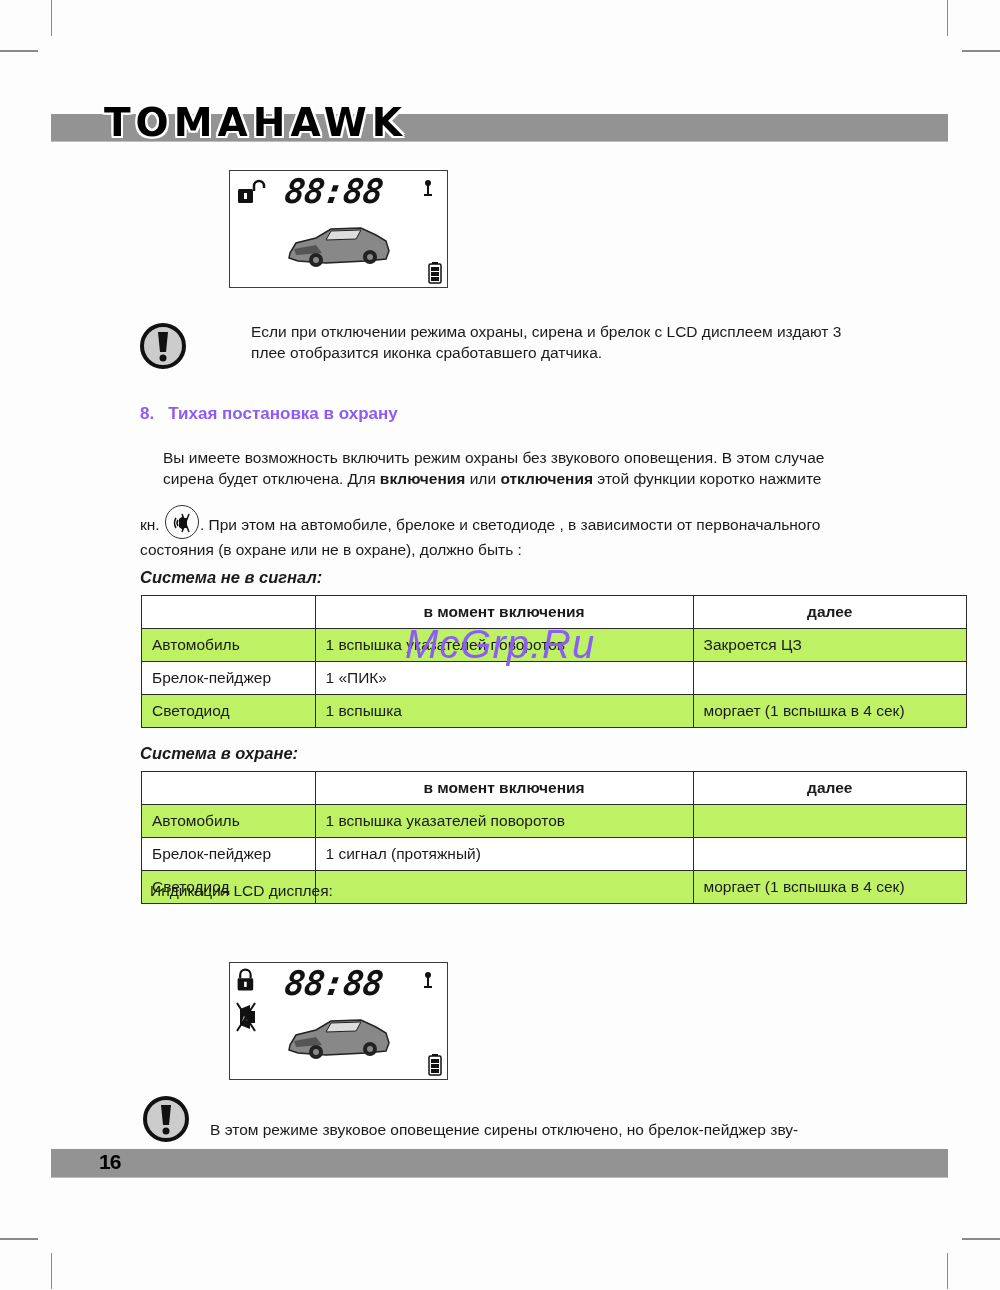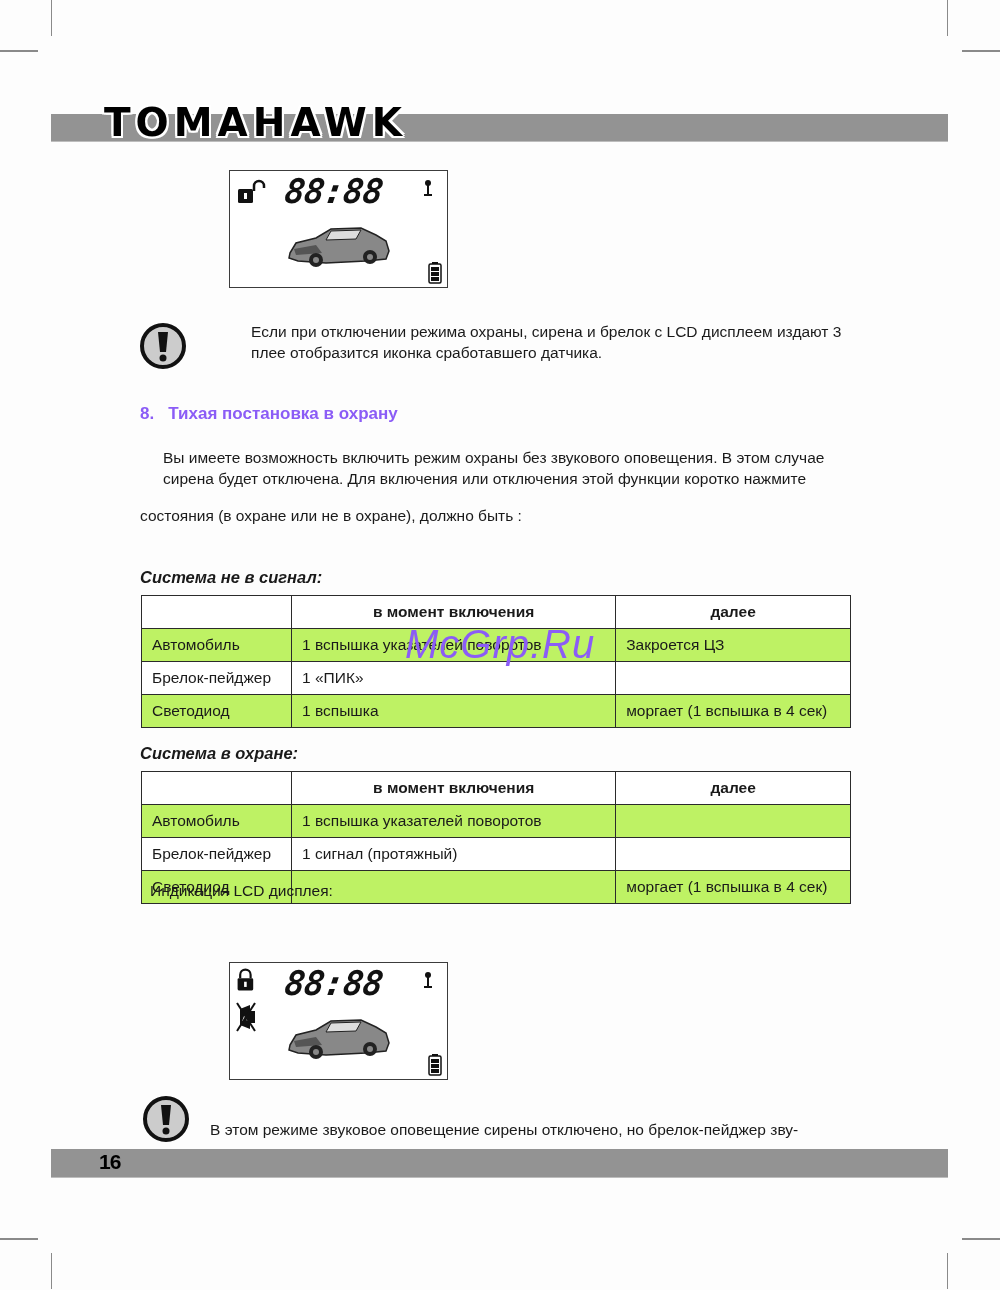--- a/index.html
+++ b/index.html
@@ -22,27 +22,27 @@
     .lcd .key-icon { position: absolute; left: 193px; top: 8px; width: 10px; height: 18px; }
     .lcd .car-icon { position: absolute; left: 56px; top: 52px; width: 106px; height: 46px; }
     .lcd .battery-icon { position: absolute; left: 198px; top: 91px; width: 14px; height: 22px; }
     .lcd .siren-off-icon { position: absolute; left: 6px; top: 38px; width: 22px; height: 32px; }
 
     .warn-icon { position: absolute; width: 48px; height: 48px; }
     .note { position: absolute; font-size: 15.5px; line-height: 21px; color: #1a1a1a; }
 
     .section-title { position: absolute; left: 140px; top: 404px; font-weight: bold; font-size: 17px; color: #8b5cf6; }
     .para { position: absolute; left: 140px; font-size: 15.5px; line-height: 21px; width: 720px; }
-    .para b { font-weight: normal; }
+    .para b { font-weight: bold; }
     .btn-circle { display: inline-block; width: 34px; height: 34px; border: 1.3px solid #333; border-radius: 50%; vertical-align: -9px; margin: 0 1px; position: relative; }
     .btn-circle svg { position: absolute; left: 6px; top: 7px; }
 
     .subhead { position: absolute; left: 140px; font-weight: bold; font-style: italic; font-size: 16.5px; }
 
-    table.grid { position: absolute; left: 141px; width: 710px; border-collapse: collapse; font-size: 15.5px; padding-left: 24px; }
+    table.grid { position: absolute; left: 141px; width: 826px; border-collapse: collapse; font-size: 15.5px; padding-left: 24px; }
     table.grid td, table.grid th { border: 1.5px solid #2b2b2b; height: 33px; padding: 0 10px; text-align: left; font-weight: normal; }
     table.grid th { text-align: center; font-weight: bold; background: #fff; }
     table.grid tr.shade td { background: #bef264; }
     table.grid tr.plain td { background: #fff; }
     table.grid col.c1 { width: 151px; }
     table.grid col.c2 { width: 329px; }
     table.grid col.c3 { width: 238px; }
 
     .watermark { position: absolute; left: 405px; top: 622px; font-family: "Liberation Sans", sans-serif; font-style: italic; font-size: 40px; color: #8b5cf6; letter-spacing: 1px; }
 
@@ -106,20 +106,31 @@
 
 <div class="section-title">
   <span>8.</span>&nbsp;&nbsp;&nbsp;<span>Тихая постановка в охрану</span>
 </div>
 
 <div class="para" style="top:447px;margin-left:23px;">
   <div>Вы имеете возможность включить режим охраны без звукового оповещения. В этом случае</div>
   <div><span>сирена будет отключена. Для </span><b>включения</b><span> или </span><b>отключения</b><span> этой функции коротко нажмите</span></div>
 </div>
 <div class="para" style="top:505px;">
+  <div><span>кн.</span>
+    <span class="btn-circle">
+      <svg width="22" height="20" viewBox="0 0 22 20">
+        <path d="M7 6 L11 3 V17 L7 14 Z" fill="#111"></path>
+        <rect x="11" y="5" width="4" height="10" fill="#111"></rect>
+        <path d="M4 5 Q1 10 4 15" stroke="#111" stroke-width="1.5" fill="none"></path>
+        <path d="M6 7 Q4 10 6 13" stroke="#111" stroke-width="1.5" fill="none"></path>
+        <line x1="10" y1="1" x2="17" y2="19" stroke="#111" stroke-width="1.5"></line>
+        <line x1="17" y1="1" x2="10" y2="19" stroke="#111" stroke-width="1.5"></line>
+      </svg>
+    </span><span>. При этом на автомобиле, брелоке и светодиоде , в зависимости от первоначального</span></div>
   <div>состояния (в охране или не в охране),  должно быть :</div>
 </div>
 
 <div class="subhead" style="top:568px;">Система не в сигнал:</div>
 <table class="grid" style="top:595px;">
   <colgroup>
       <col class="c1">
       <col class="c2">
       <col class="c3">
     </colgroup>

